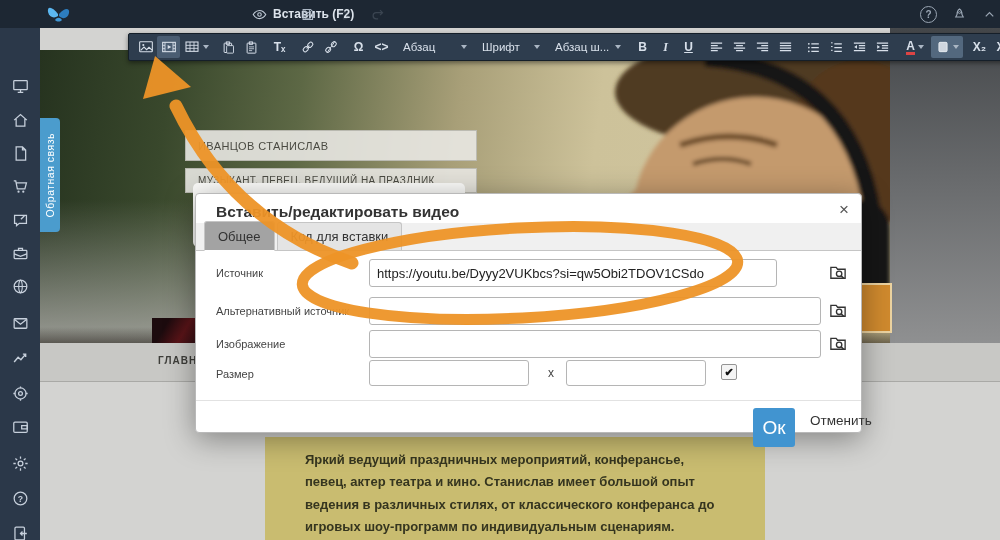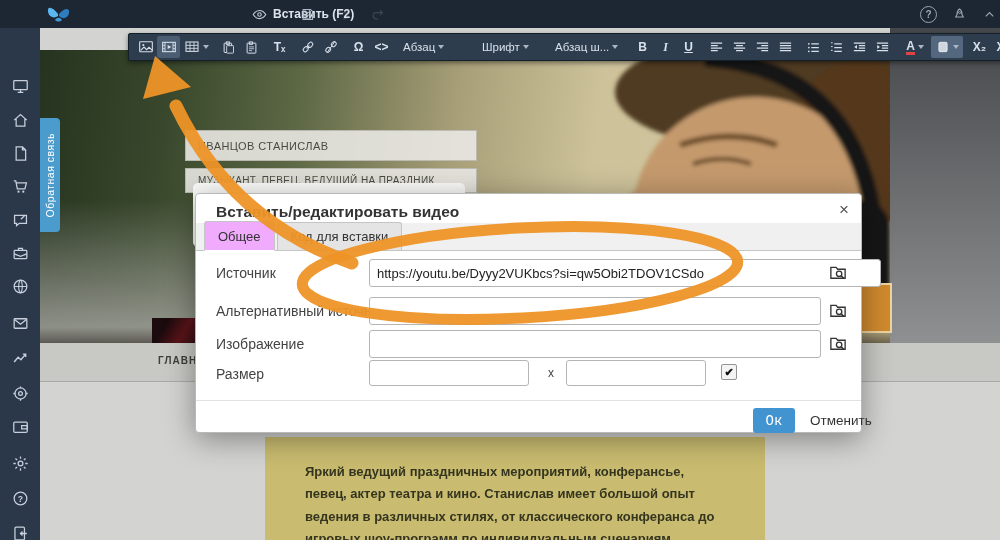--- a/index.html
+++ b/index.html
@@ -28,21 +28,21 @@
   .etoolbar{left:128px;top:33px;height:26px;background:#2e3d4e;border:1px solid #151f29;
             border-radius:2px;display:flex;align-items:center;padding:0 5px;z-index:20;
             box-shadow:0 2px 5px rgba(0,0,0,.45)}
   .tbtn{min-width:21px;height:22px;display:flex;align-items:center;justify-content:center;
         border-radius:2px;color:#d8e0ea;font-size:12px;font-weight:bold;padding:0 1px}
   .tbtn.active{background:#4a5d72}
   .tbtn.lit{background:#53687e}
   .tsep{width:5px;flex:none}
   .caret{width:0;height:0;border-left:3.5px solid transparent;border-right:3.5px solid transparent;
          border-top:4px solid #aab6c3;margin-left:3px}
-  .tdrop{display:flex;align-items:center;color:#d8e0ea;
+  .tdrop{display:flex;align-items:center;justify-content:space-between;color:#d8e0ea;
          font-size:11.5px;height:22px;padding:0 5px;border-radius:2px;white-space:nowrap}
   .ital{font-style:italic;font-family:"Liberation Serif",serif}
   .undl{text-decoration:underline}
   .acolor{border-bottom:3px solid #d44;line-height:1;font-weight:bold}
 
   
   .hero{left:40px;top:50px;width:850px;height:293px;z-index:1;overflow:hidden;
         background:linear-gradient(97deg,#26331f 0%,#39482c 15%,#5d6845 30%,#a89f78 48%,#cdc29a 64%,#cfc49e 80%,#c1b48b 100%)}
   .hero-grayfade{left:0;top:150px;width:430px;height:143px;
         background:linear-gradient(180deg,rgba(160,160,154,0),rgba(163,163,158,.92))}
@@ -58,45 +58,45 @@
   .workspace-right{left:890px;top:28px;width:110px;height:315px;z-index:1;
         background:linear-gradient(180deg,#45484b,#8f9091)}
   .navband{left:40px;top:343px;width:960px;height:38px;background:#c8c8c5;z-index:2;
         border-bottom:1px solid #a9a9a6}
   .nav-item{position:absolute;left:118px;top:12px;font-size:10px;font-weight:bold;
         color:#3e3e3a;letter-spacing:1px}
   .lowerband{left:40px;top:382px;width:960px;height:158px;background:#d3d3d1;z-index:1}
   .orange-frag{left:856px;top:283px;width:36px;height:50px;background:#d08a2e;
         border:2px solid #ecd3a0;box-sizing:border-box;z-index:6}
   .yellow-block{left:265px;top:437px;width:500px;height:103px;background:#c9bc70;z-index:2;box-sizing:border-box;
-        padding:24px 40px 0 40px;color:#35351f;font-size:13px;font-weight:bold;line-height:1.72}
+        padding:12px 40px 0 40px;color:#35351f;font-size:13px;font-weight:bold;line-height:1.72}
 
   
   .modal{left:195px;top:193px;width:667px;height:240px;background:#fff;border-radius:4px;
          z-index:30;box-shadow:0 6px 30px rgba(0,0,0,.38);border:1px solid #b9b9b9;box-sizing:border-box}
   .m-title{position:absolute;left:20px;top:9px;font-size:15.5px;font-weight:bold;color:#333}
   .m-close{position:absolute;right:12px;top:6px;font-size:17px;color:#555;cursor:pointer}
   .m-tabs{position:absolute;left:0;top:29px;width:100%;height:28px;background:#f0f0f0;
           border-bottom:1px solid #c5c5c5;box-sizing:border-box;display:flex;align-items:flex-end;padding-left:8px}
   .m-tab{height:27px;display:flex;align-items:center;padding:0 13px;font-size:13px;color:#333;
          border:1px solid #c5c5c5;border-bottom:none;background:#e4e4e4;margin-right:2px;
          border-radius:3px 3px 0 0;position:relative}
-  .m-tab.active{background:#f0abfc;height:28px;margin-bottom:-1px;border-bottom:1px solid #fff;z-index:2}
-  .m-label{position:absolute;left:20px;font-size:14px;color:#444;line-height:28px}
+  .m-tab.active{background:#a3a3a3;height:28px;margin-bottom:-1px;border-bottom:1px solid #fff;z-index:2}
+  .m-label{position:absolute;left:20px;font-size:11px;color:#444;line-height:28px}
   .m-input{position:absolute;left:173px;height:28px;border:1px solid #b5b5b5;border-radius:3px;
            box-sizing:border-box;font-size:13px;color:#222;padding:0 7px;font-family:"Liberation Sans",sans-serif;background:#fff}
   .browse{position:absolute;left:633px;width:18px;height:18px}
   .m-x{position:absolute;left:352px;font-size:12px;color:#444;line-height:26px}
   .chk{position:absolute;left:525px;top:170px;width:14px;height:14px;border:1px solid #949494;
        border-radius:2px;background:#f4f4f4;display:flex;align-items:center;justify-content:center;
        font-size:11px;font-weight:bold;color:#111}
   .chk-label{position:absolute;left:546px;top:168px;font-size:13px;color:#333}
   .m-footer{position:absolute;left:0;top:206px;width:100%;border-top:1px solid #e2e2e2;height:33px}
-  .btn-ok{position:absolute;left:557px;top:7px;width:42px;height:25px;background:#4194d0;color:#fff;
-          border:none;border-radius:3px;font-size:14px;font-family:Liberation Mono, monospace}
+  .btn-ok{position:absolute;left:557px;top:7px;width:42px;height:39px;background:#4194d0;color:#fff;
+          border:none;border-radius:3px;font-size:19px;font-family:Liberation Sans, sans-serif}
   .btn-cancel{position:absolute;left:608px;top:7px;height:25px;background:none;border:none;
           font-size:13.5px;color:#333;font-family:"Liberation Sans",sans-serif}
 
   
   .annot{left:0;top:0;width:1000px;height:540px;z-index:40;pointer-events:none}
 </style>
 </head>
 <body>
 
 <div class="abs topbar">
@@ -439,21 +439,21 @@
 
 <div class="abs modal">
   <div class="m-title">Вставить/редактировать видео</div>
   <div class="m-close">×</div>
   <div class="m-tabs">
     <div class="m-tab active">Общее</div>
     <div class="m-tab">Код для вставки</div>
   </div>
 
   <div class="m-label" style="top:65px">Источник</div>
-  <input class="m-input" style="top: 65px; width: 512px;" value="https://youtu.be/Dyyy2VUKbcs?si=qw5Obi2TDOV1CSdo">
+  <input class="m-input" style="top: 65px; width: 408px;" value="https://youtu.be/Dyyy2VUKbcs?si=qw5Obi2TDOV1CSdo">
   <svg class="browse" style="top:70px" viewBox="0 0 24 24">
       <path d="M2.5 7V4.5h7l2 2.5h10V19h-19z" fill="none" stroke="#333" stroke-width="1.8"></path>
       <circle cx="13.5" cy="13" r="3.6" fill="none" stroke="#333" stroke-width="1.8"></circle>
       <path d="M16.3 15.8 19.5 19" stroke="#333" stroke-width="2"></path>
     </svg>
 
   <div class="m-label" style="top:103px">Альтернативный источник</div>
   <input class="m-input" style="top: 103px; width: 452px;" value="">
   <svg class="browse" style="top:108px" viewBox="0 0 24 24">
       <path d="M2.5 7V4.5h7l2 2.5h10V19h-19z" fill="none" stroke="#333" stroke-width="1.8"></path>

